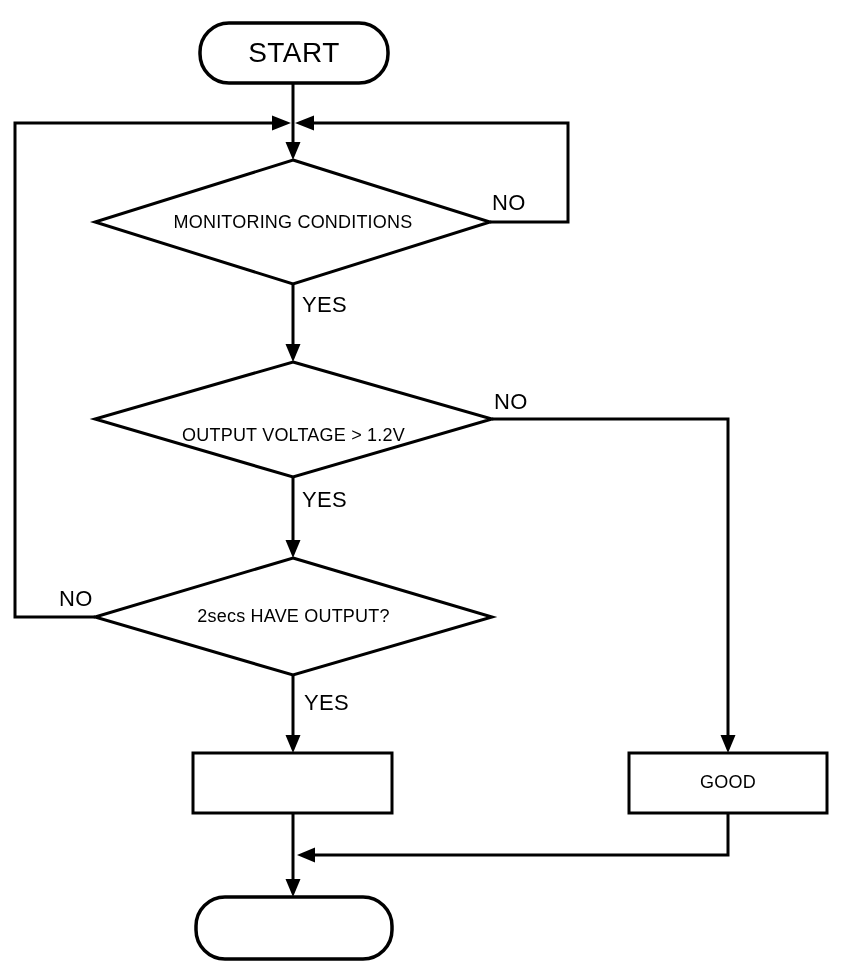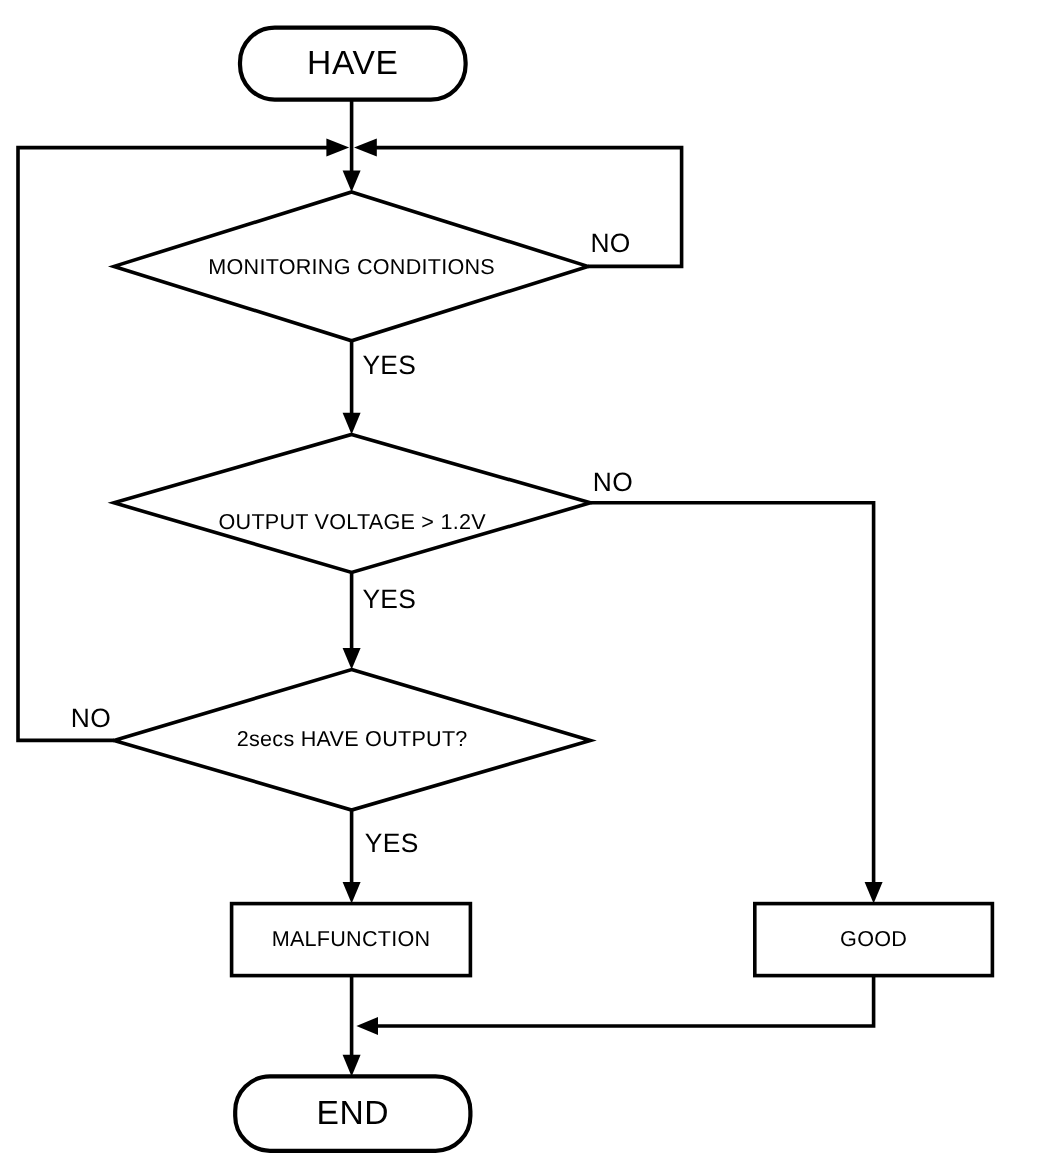--- a/index.html
+++ b/index.html
@@ -97,33 +97,31 @@
       <polygon points="293,362 285.5,344 300.5,344"></polygon>
       <polygon points="293,558 285.5,540 300.5,540"></polygon>
       <polygon points="293,753 285.5,735 300.5,735"></polygon>
       <polygon points="728,753 720.5,735 735.5,735"></polygon>
       <polygon points="293,897 285.5,879 300.5,879"></polygon>
 
       <polygon points="297,855 315,847.5 315,862.5"></polygon>
     </g>
   </svg>
 
-  <div class="lbl terminator-lbl" style="left:200px; top:23px; width:188px; height:60px;">HAVE</div>
+  <div class="lbl terminator-lbl" style="left:200px; top:23px; width:188px; height:60px;">START</div>
 
   <div class="lbl wrap-narrow" style="left:95px; top:164px; width:396px; height:118px;">MONITORING CONDITIONS</div>
 
   <div class="lbl nowrap" style="left:95px; top:378px; width:397px; height:115px;">OUTPUT VOLTAGE &gt; 1.2V</div>
 
   <div class="lbl nowrap" style="left:95px; top:560px; width:397px; height:114px;">2secs HAVE OUTPUT?</div>
 
-  <div class="lbl nowrap" style="left:193px; top:753px; width:199px; height:60px;">MALFUNCTION</div>
 
   <div class="lbl nowrap" style="left:629px; top:753px; width:198px; height:60px;">GOOD</div>
 
-  <div class="lbl terminator-lbl" style="left:196px; top:897px; width:196px; height:62px;">END</div>
 
   <div class="edge-lbl" style="left:492px; top:192px;">NO</div>
 
   <div class="edge-lbl" style="left:302px; top:294px;">YES</div>
 
   <div class="edge-lbl" style="left:494px; top:391px;">NO</div>
 
   <div class="edge-lbl" style="left:302px; top:489px;">YES</div>
 
   <div class="edge-lbl" style="left:59px; top:588px;">NO</div>

